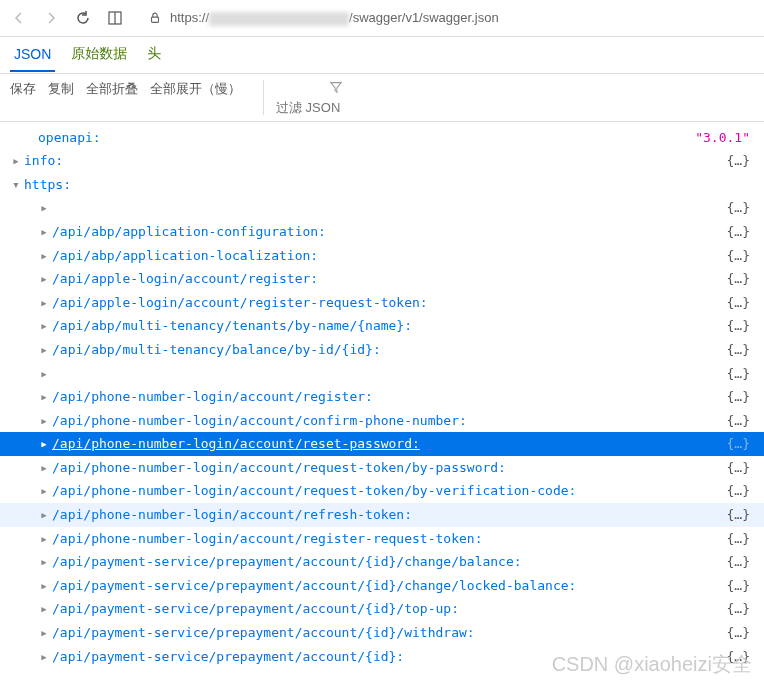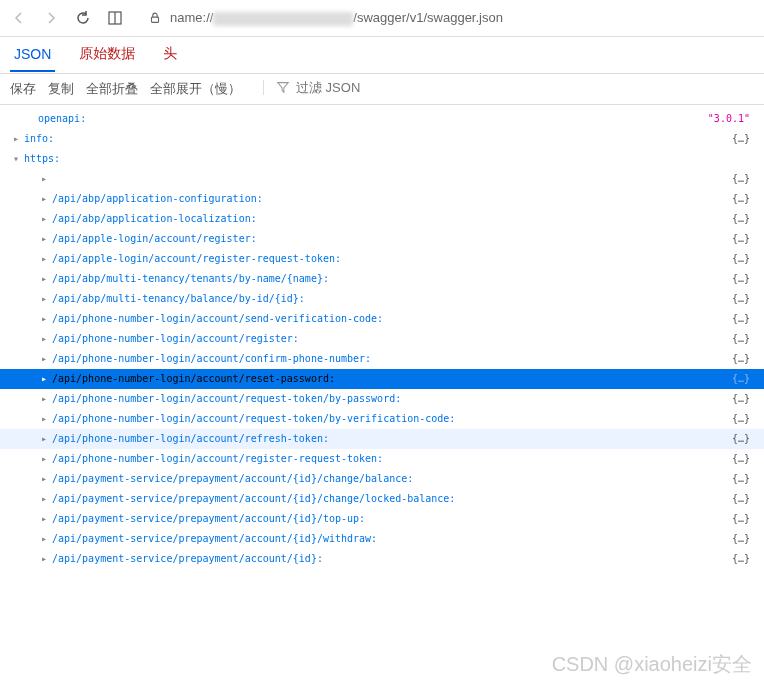--- a/index.html
+++ b/index.html
@@ -2,36 +2,36 @@
 <html><head>
   <meta charset="utf-8">
   <style>
     * { box-sizing: border-box; margin: 0; padding: 0; }
     body { font-family: -apple-system, "Segoe UI", sans-serif; font-size: 13px; background: #fff; color: #333; width: 764px; }
     .browser-bar { display: flex; align-items: center; padding: 6px 10px; gap: 14px; border-bottom: 1px solid #ddd; }
     .nav-btn { width: 18px; height: 18px; display: flex; align-items: center; justify-content: center; color: #555; cursor: pointer; }
     .nav-btn.disabled { color: #bbb; }
     .url-wrap { flex: 1; display: flex; align-items: center; gap: 8px; padding: 4px 10px; border-radius: 4px; color: #666; font-size: 13px; }
     .url-blur { display: inline-block; width: 140px; height: 14px; background: #ddd; filter: blur(2px); border-radius: 2px; vertical-align: middle; }
-    .tabs { display: flex; align-items: center; border-bottom: 1px solid #ddd; padding: 0 10px; gap: 20px; }
-    .tab { padding: 8px 4px; font-size: 14px; color: #b91c1c; cursor: pointer; border-bottom: 2px solid transparent; }
+    .tabs { display: flex; align-items: center; border-bottom: 1px solid #ddd; padding: 0 10px; gap: 12px; }
+    .tab { padding: 8px 4px; font-size: 14px; color: #4d7c0f; cursor: pointer; border-bottom: 2px solid transparent; }
     .tab.active { color: #0060df; border-bottom-color: #0060df; font-weight: 500; }
     .toolbar { display: flex; align-items: flex-start; border-bottom: 1px solid #ddd; padding: 6px 10px; gap: 12px; font-size: 13px; color: #555; }
     .tool-btn { cursor: pointer; }
-    .filter-wrap { display: flex; align-items: center; gap: 6px; margin-left: 10px; color: #999; border-left: 1px solid #ddd; padding-left: 12px; }
+    .filter-wrap { display: flex; align-items: center; gap: 6px; margin-left: 10px; color: #999; border-left: 1px solid #ddd; padding-left: 12px; flex-direction: column; }
     .filter-input { border: none; outline: none; font-size: 13px; width: 120px; }
-    .tree { padding: 4px 0; font-family: Consolas, Monaco, monospace; font-size: 10px; line-height: 1.2; }
+    .tree { padding: 4px 0; font-family: Consolas, Monaco, monospace; font-size: 13px; line-height: 1.2; }
     .row { display: flex; align-items: center; padding: 4px 14px 4px 0; position: relative; }
     .row .twisty { width: 12px; display: inline-flex; justify-content: center; color: #888; cursor: pointer; margin-right: 2px; }
     .row .key { color: #0074e8; }
     .row .val-str { color: #dd00a9; }
     .row .val-obj { color: #555; margin-left: auto; }
     .row .val-obj.light { color: #8ab4f8; }
     .row.sel { background: #0074e8; color: #fff; }
-    .row.sel .key { color: #000000; }
+    .row.sel .key { color: #fef9c3; text-decoration: underline; }
     .row.sel .twisty { color: #fff; }
     .row.hl { background: #eaf3ff; }
     .indent-0 { padding-left: 10px; }
     .indent-1 { padding-left: 24px; }
     .indent-2 { padding-left: 38px; }
     .watermark { position: fixed; bottom: 12px; right: 12px; color: #ccc; font-size: 20px; pointer-events: none; font-family: sans-serif; }
     svg { display: block; }
   </style>
 </head>
 <body>
@@ -59,21 +59,21 @@
         <line x1="8" y1="2" x2="8" y2="14" stroke="currentColor" stroke-width="1.2"></line>
       </svg>
     </div>
   <div class="url-wrap">
     <span>
         <svg width="14" height="14" viewBox="0 0 16 16">
           <rect x="4" y="7" width="8" height="6" rx="1" fill="none" stroke="#666" stroke-width="1.3"></rect>
           <path d="M5.5 7 V5 a2.5 2.5 0 0 1 5 0 V7" fill="none" stroke="#666" stroke-width="1.3"></path>
         </svg>
       </span>
-    <span><span>name://</span><span class="url-blur"></span><span>/swagger/v1/swagger.json</span></span>
+    <span><span>https://</span><span class="url-blur"></span><span>/swagger/v1/swagger.json</span></span>
   </div>
 </div>
 
 <div class="tabs">
   <div class="tab active">JSON</div>
   <div class="tab">原始数据</div>
   <div class="tab">头</div>
 </div>
 
 <div class="toolbar">
@@ -136,21 +136,20 @@
         <span class="key">/api/abp/multi-tenancy/tenants/by-name/{name}:</span>
         <span class="val-obj">{…}</span>
       </div>
       <div class="row indent-2">
         <span class="twisty">▸</span>
         <span class="key">/api/abp/multi-tenancy/balance/by-id/{id}:</span>
         <span class="val-obj">{…}</span>
       </div>
       <div class="row indent-2">
         <span class="twisty">▸</span>
-        <span class="key">/api/phone-number-login/account/send-verification-code:</span>
         <span class="val-obj">{…}</span>
       </div>
       <div class="row indent-2">
         <span class="twisty">▸</span>
         <span class="key">/api/phone-number-login/account/register:</span>
         <span class="val-obj">{…}</span>
       </div>
       <div class="row indent-2">
         <span class="twisty">▸</span>
         <span class="key">/api/phone-number-login/account/confirm-phone-number:</span>

